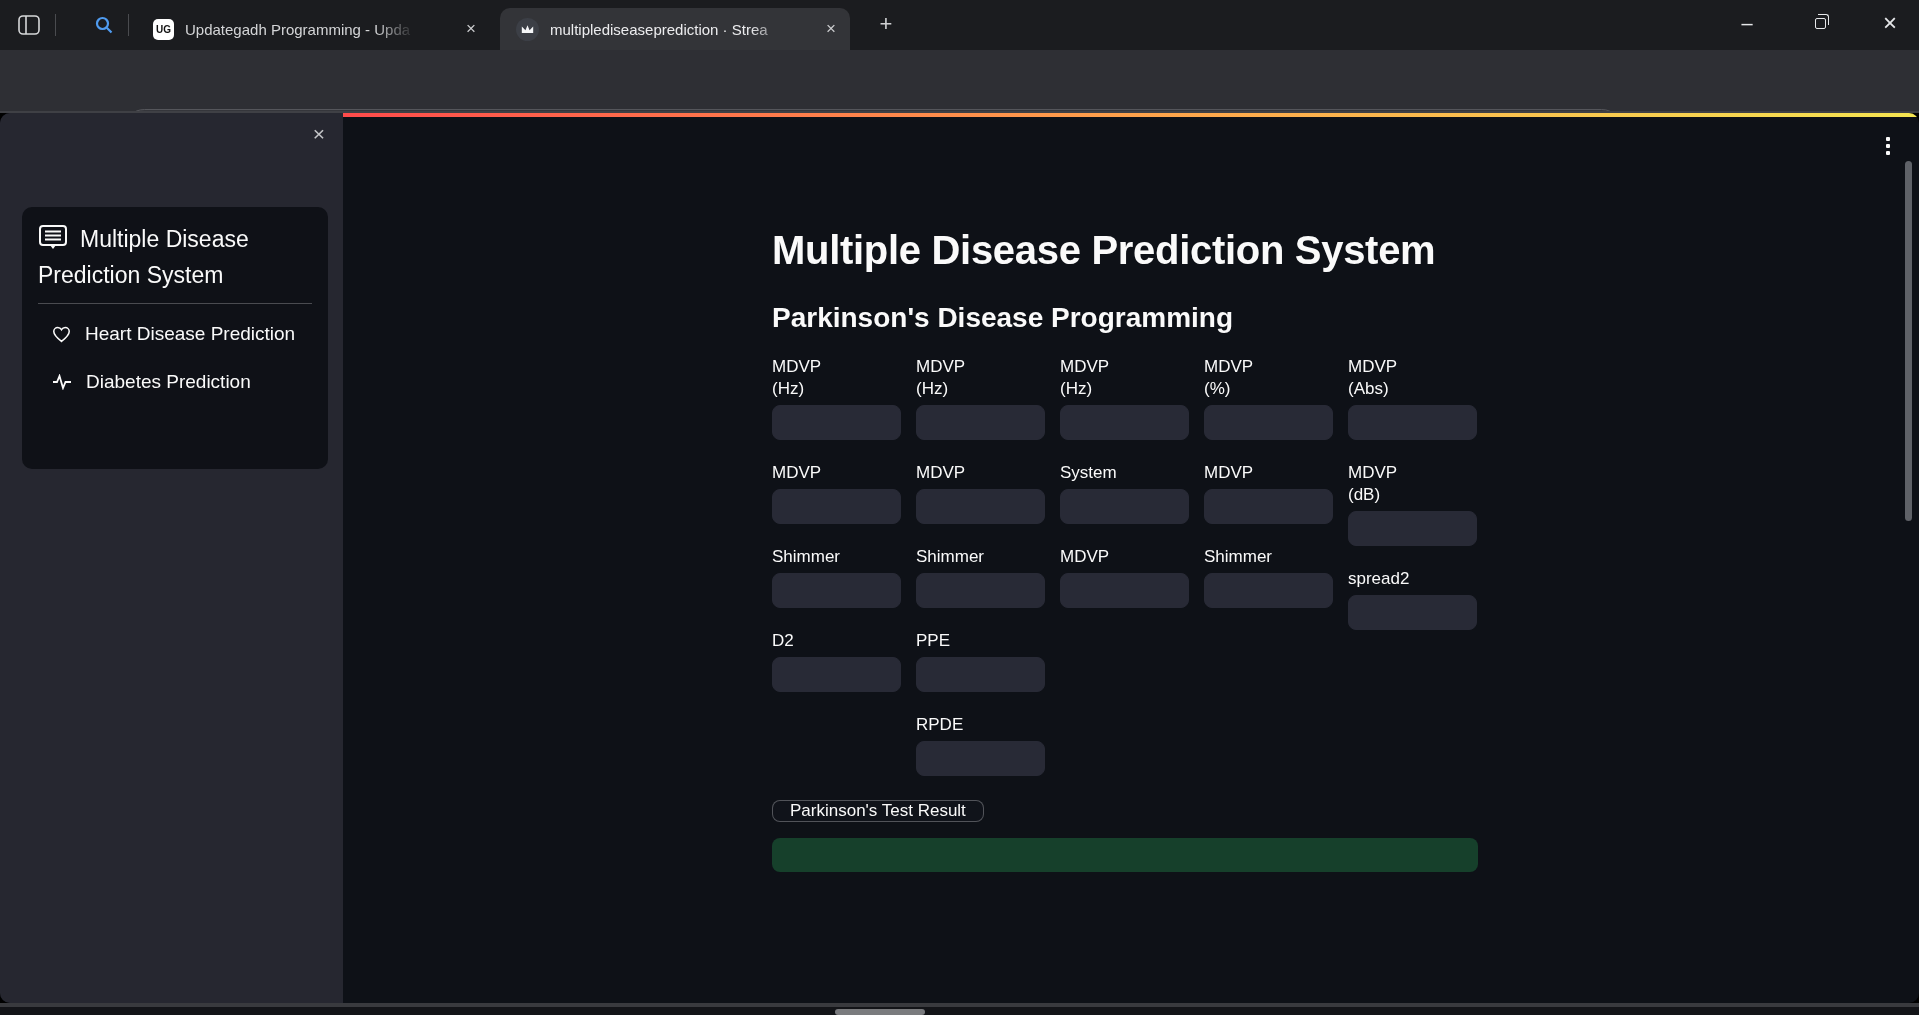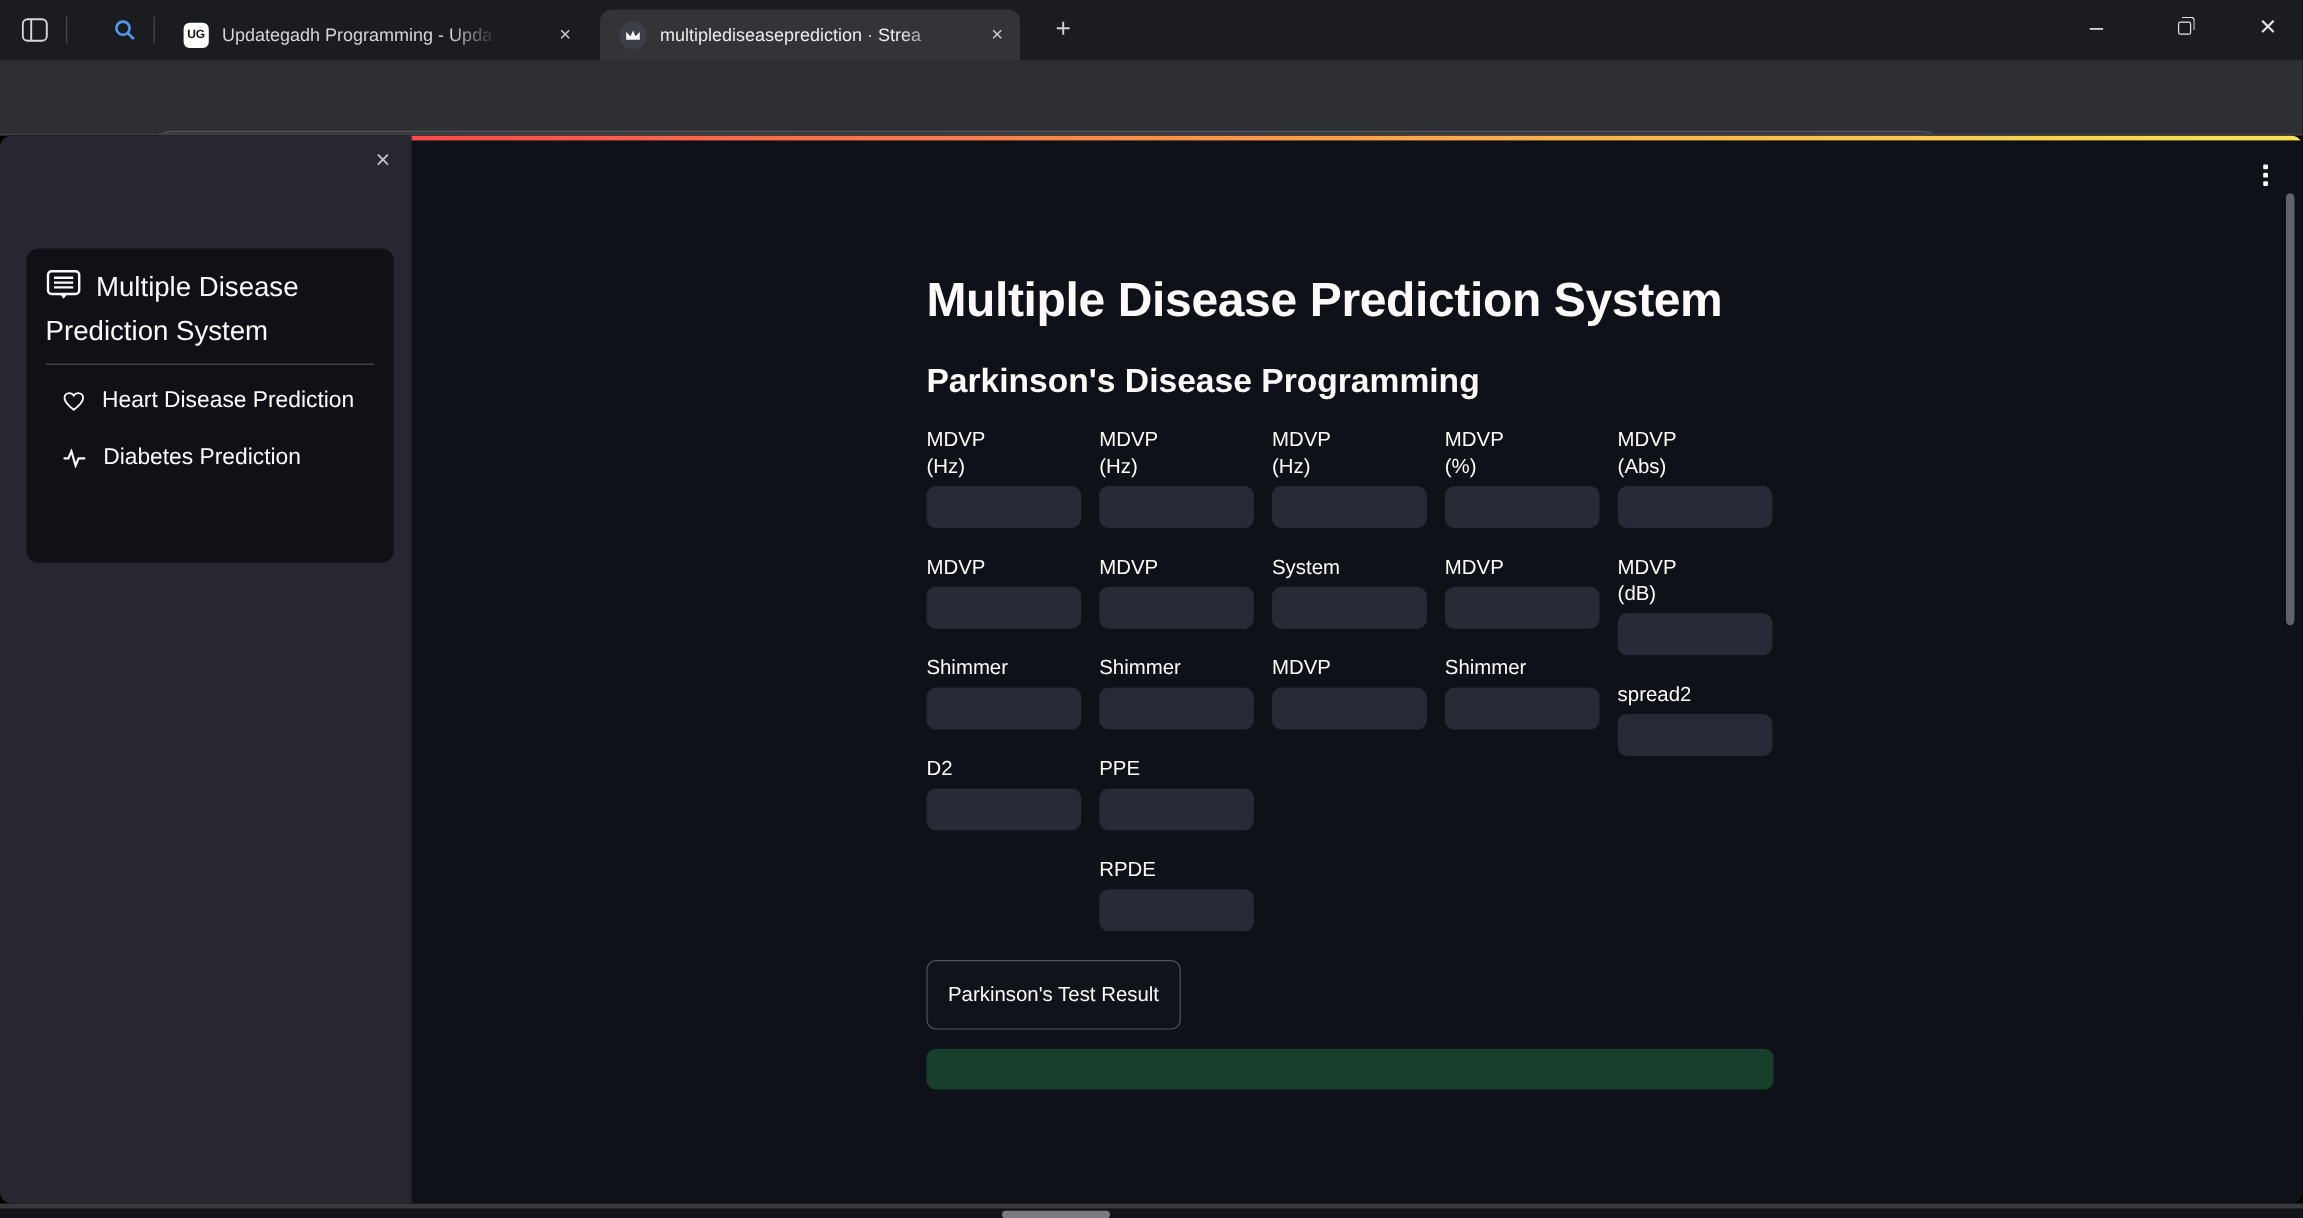--- a/index.html
+++ b/index.html
@@ -58,21 +58,21 @@
   .scroll-thumb { position:absolute; right:7px; top:48px; width:7px; height:360px; background:#5f6268; border-radius:4px; }
 
   .content { position:absolute; left:772px; top:0; width:706px; }
   h1.main-title { margin-top:112px; color:#fafafa; font-size:40px; line-height:50px; font-weight:bold; letter-spacing:-0.3px; }
   h3.section-title { margin-top:26px; color:#fafafa; font-size:28px; line-height:34px; font-weight:bold; }
   .form-grid { margin-top:21px; display:flex; gap:15px; }
   .fcol { width:129px; }
   .field { margin-bottom:22px; }
   .flabel { display:block; color:#fafafa; font-size:17px; line-height:22px; white-space:pre-line; margin-bottom:5px; }
   .finput { width:129px; height:35px; background:#282a36; border:1px solid #282a36; border-radius:8px; color:#fafafa; font-size:16px; padding:0 10px; outline:none; }
-  .predict-btn { margin-top:2px; display:inline-block; padding:18px 17px; background:rgba(19,23,32,0.4); border:1px solid rgba(250,250,250,0.28); border-radius:8px; color:#fafafa; font-size:17px; cursor:default; }
+  .predict-btn { margin-top:2px; display:inline-block; padding:0 17px; background:rgba(19,23,32,0.4); border:1px solid rgba(250,250,250,0.28); border-radius:8px; color:#fafafa; font-size:17px; cursor:default; }
   .result-bar { margin-top:16px; width:706px; height:34px; background:#16402b; border-radius:8px; }
 
   
   .bottom-strip { position:absolute; left:0; top:1003px; width:1919px; height:12px; background:#131418; }
   .bottom-strip .line { position:absolute; left:0; top:0; width:1919px; height:4px; background:#393a3e; }
   .bottom-strip .hint { position:absolute; left:835px; top:6px; width:90px; height:6px; background:#7a7b7e; border-radius:3px; }
 </style>
 </head>
 <body>
 

